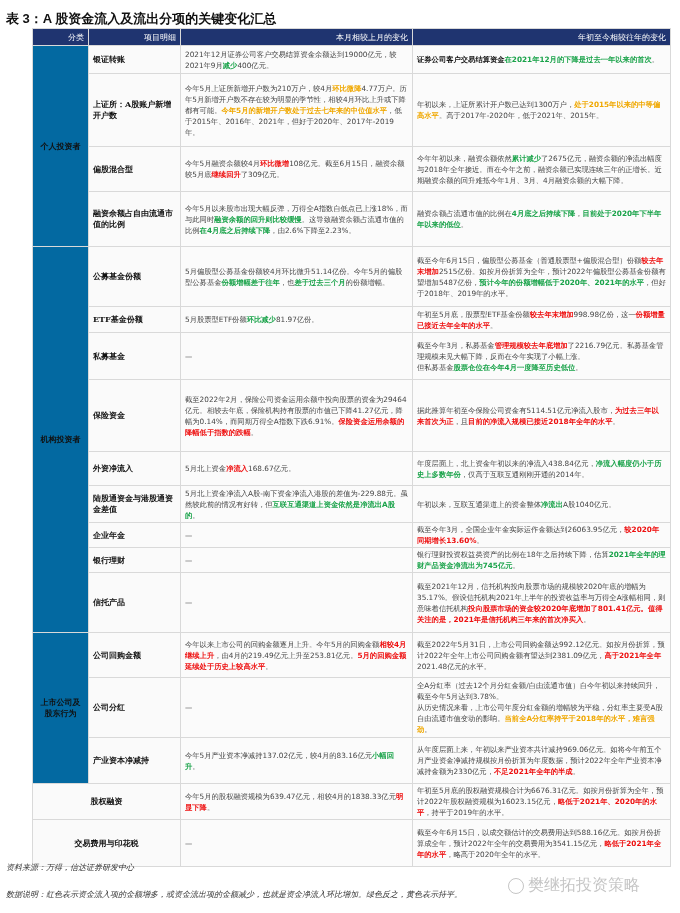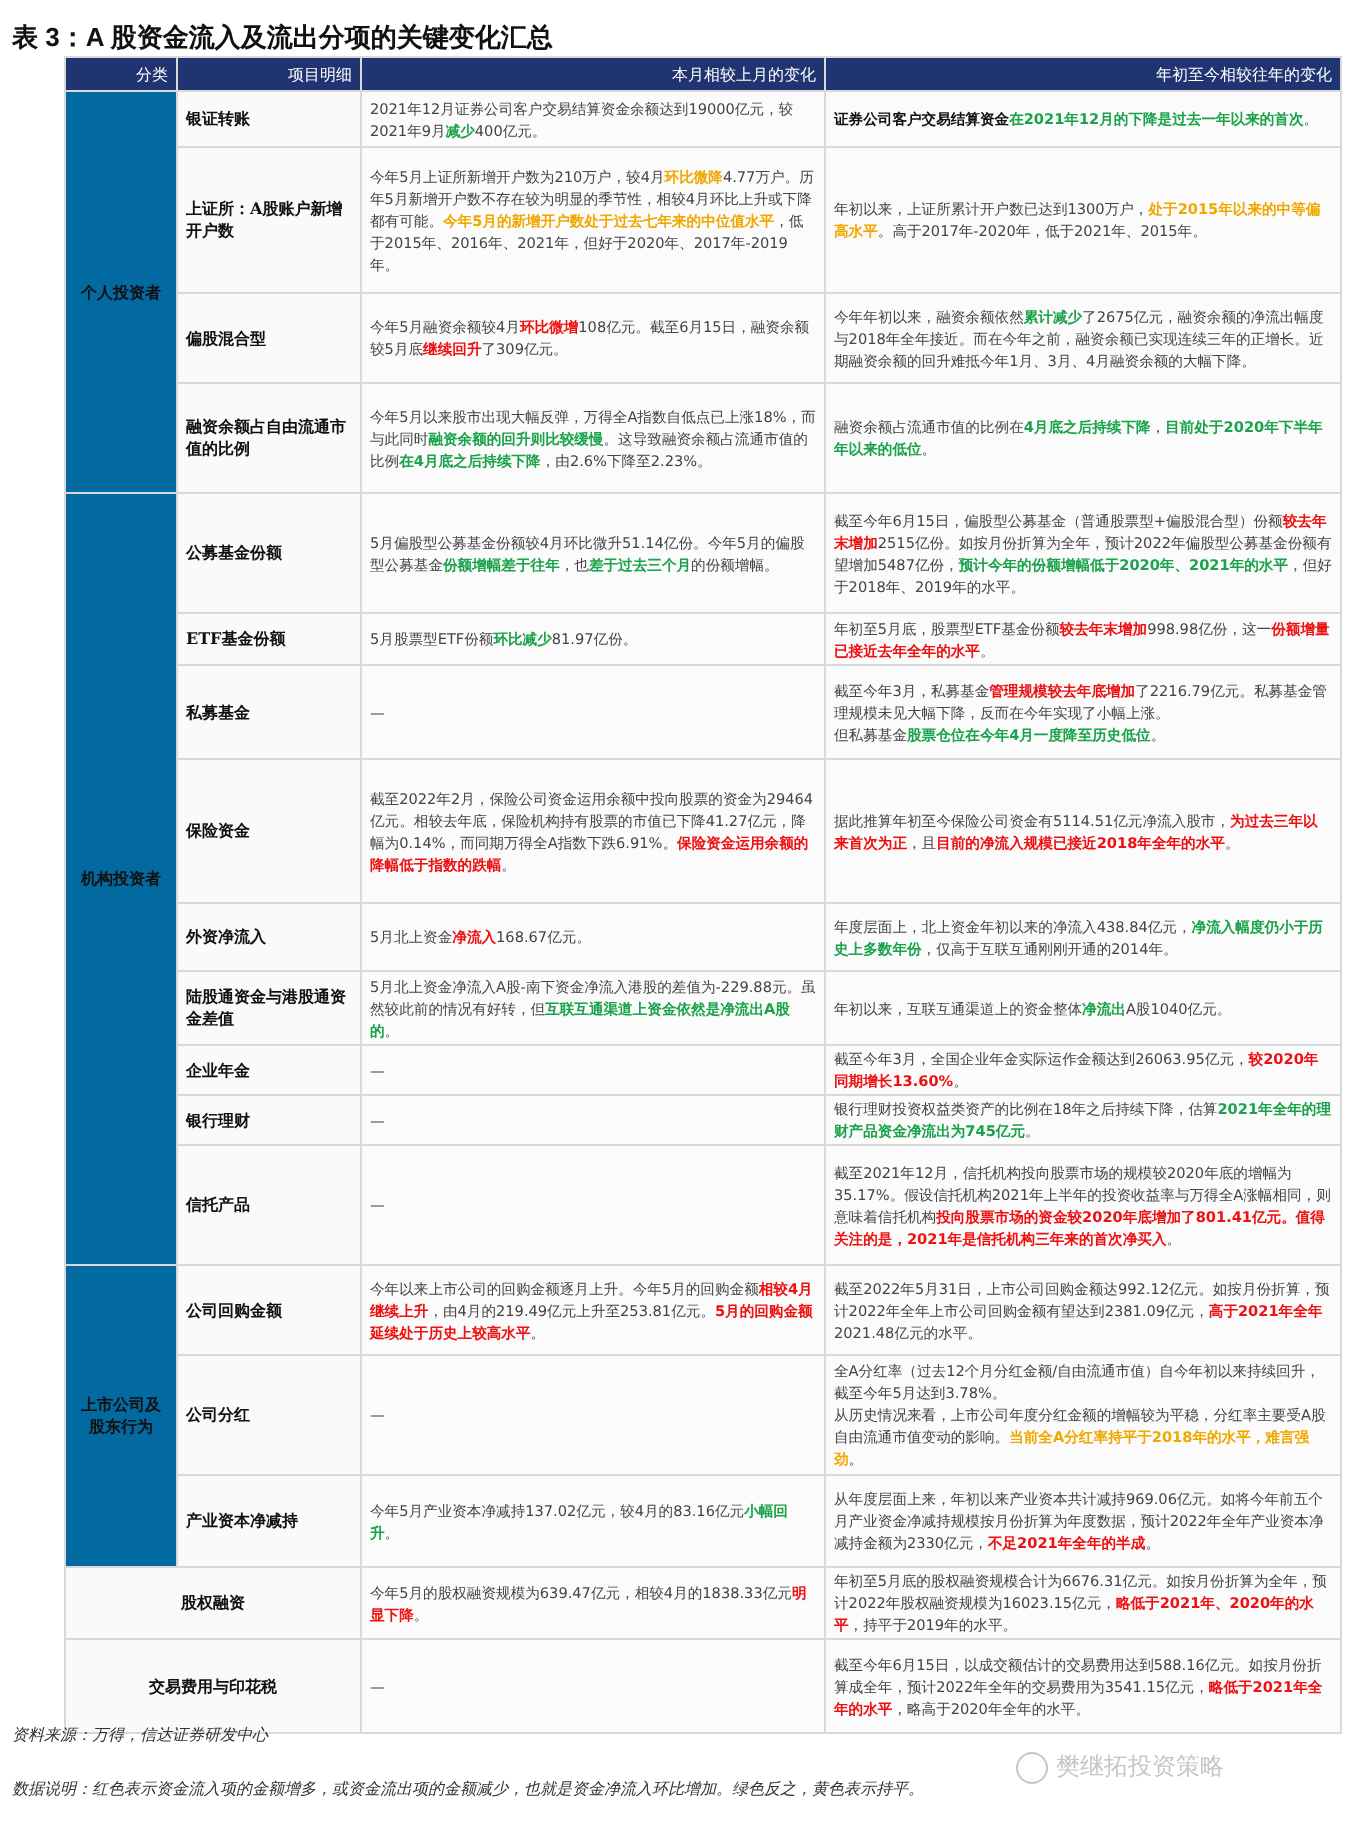--- a/index.html
+++ b/index.html
@@ -18,21 +18,21 @@
   td.item.center { text-align: center; }
   td.txt { font-size: 7.3px; line-height: 11px; color: #444; background: #fbfbfb; }
   .r { color: #ee1111; font-weight: bold; }
   .g { color: #1aa34a; font-weight: bold; }
   .y { color: #f0a800; font-weight: bold; }
   .b { color: #111; font-weight: bold; }
   .source { position: absolute; left: 6px; top: 862px; font-size: 8px; font-style: italic; color: #333;
             font-family: "DejaVu Serif", "Liberation Serif", serif; }
   .note { position: absolute; left: 6px; top: 889px; font-size: 8px; font-style: italic; color: #333;
           font-family: "DejaVu Serif", "Liberation Serif", serif; }
-  .wm { position: absolute; left: 508px; top: 875px; font-size: 12px; color: rgba(150,150,150,0.55); }
+  .wm { position: absolute; left: 508px; top: 875px; font-size: 16px; color: rgba(150,150,150,0.55); }
   .wm-icon { display: inline-block; width: 14px; height: 14px; border: 1.5px solid rgba(150,150,150,0.55);
              border-radius: 50%; margin-right: 4px; vertical-align: middle; }
 </style>
 </head>
 <body>
 
 <div class="title">表 3：A 股资金流入及流出分项的关键变化汇总</div>
 
 <table class="main">
   <colgroup>

